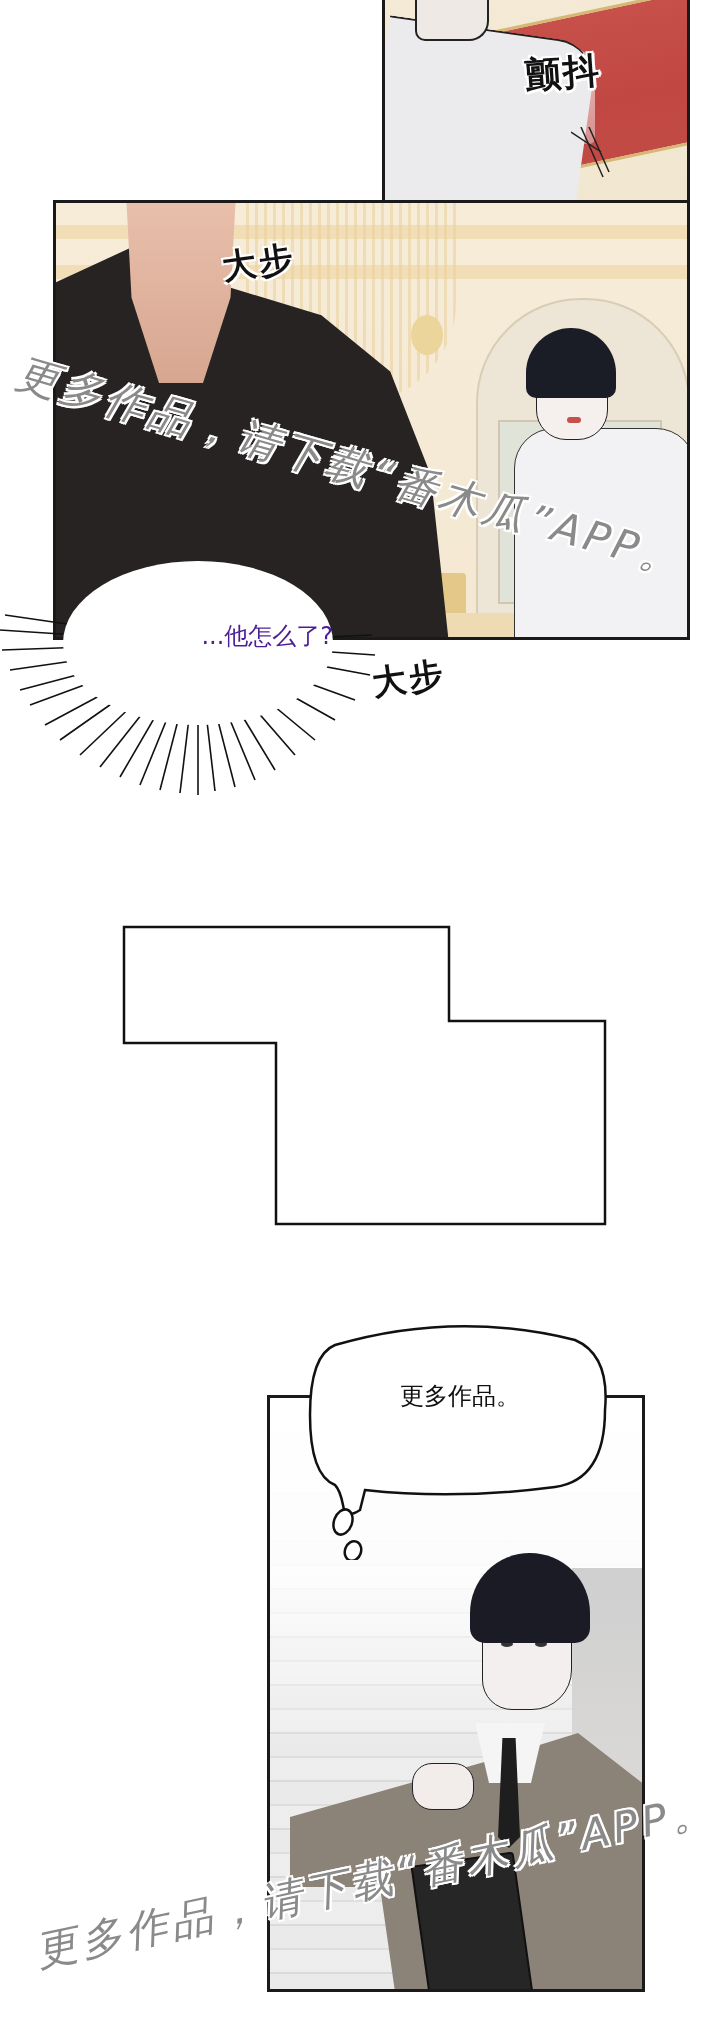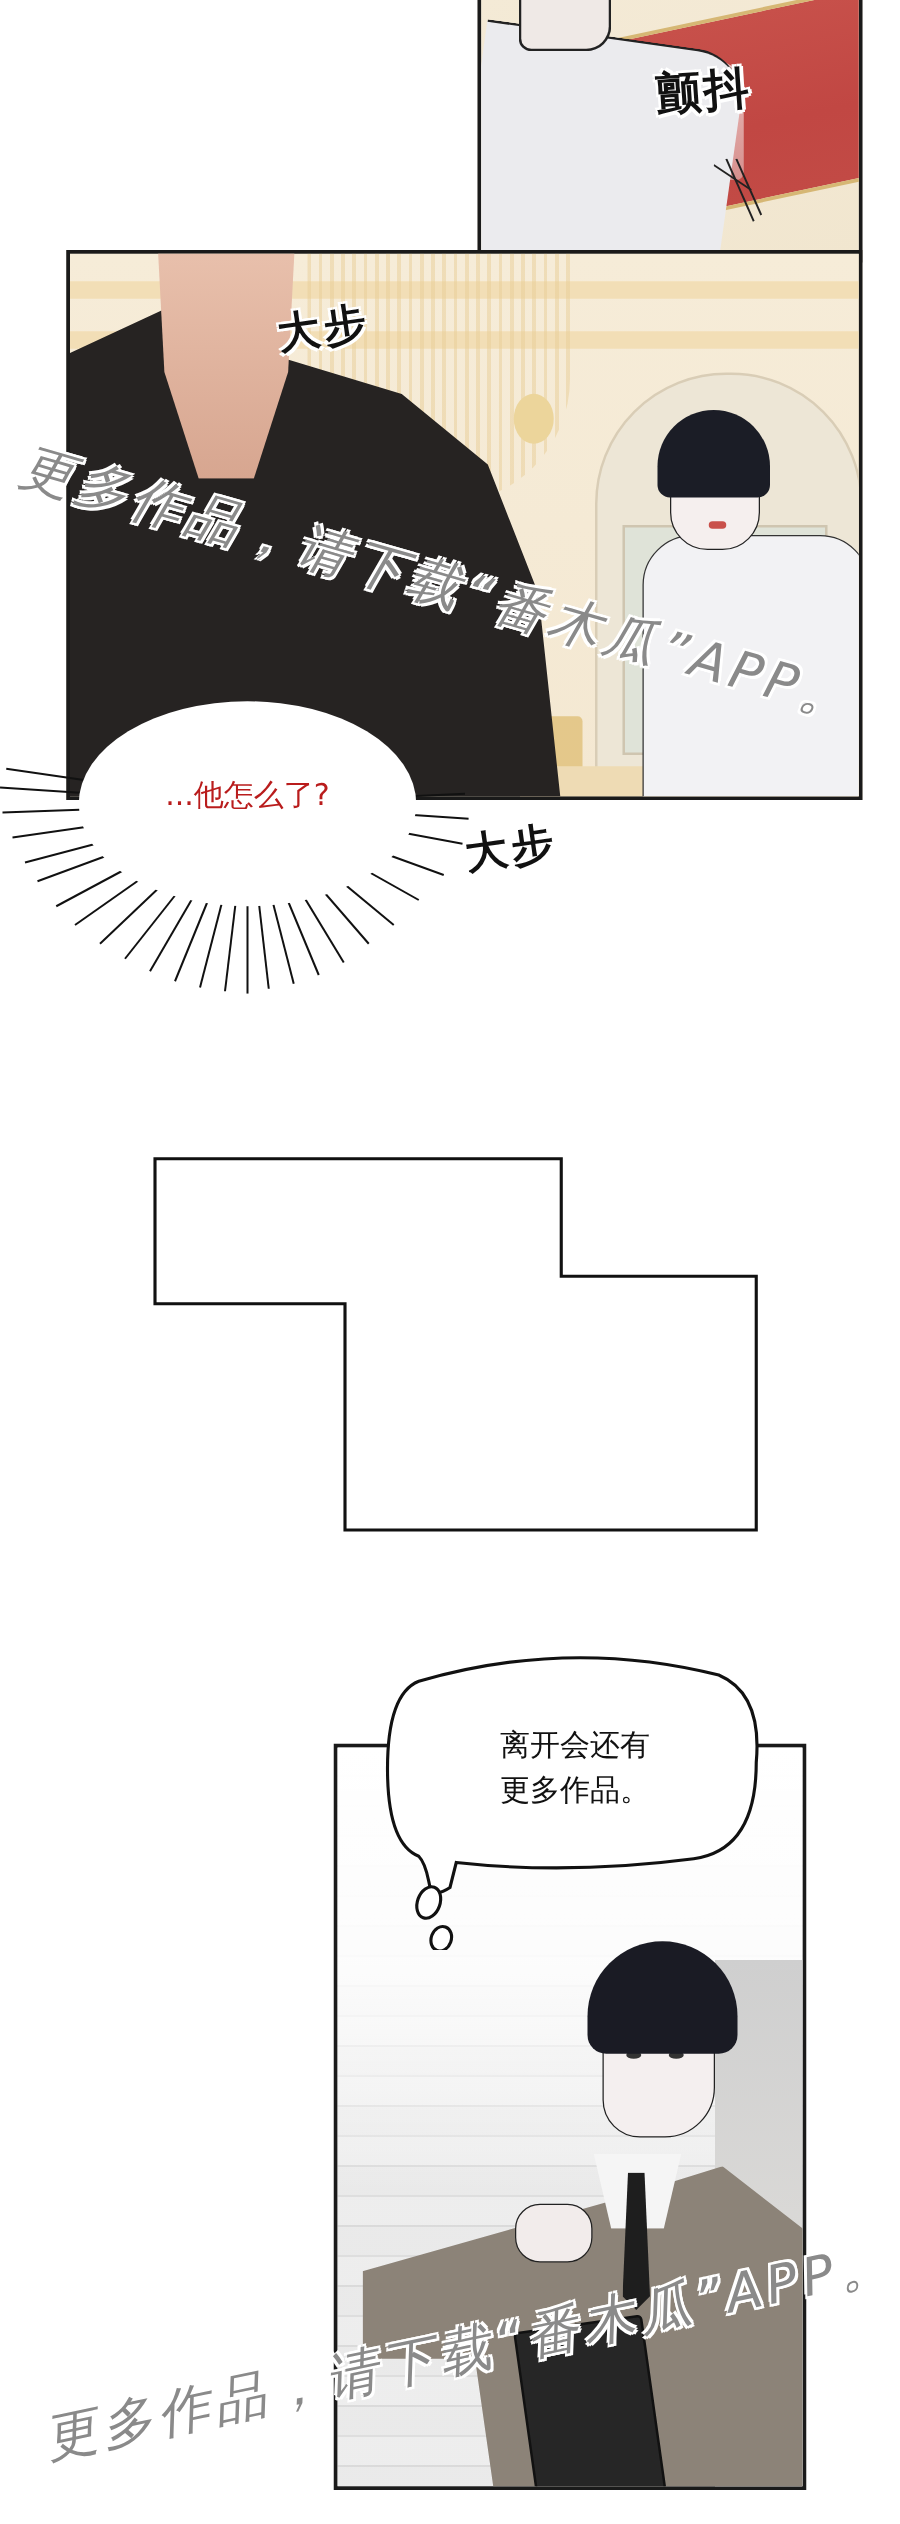--- a/index.html
+++ b/index.html
@@ -47,22 +47,22 @@
   #p2 .young { position:absolute; left:448px; top:125px; width:190px; height:320px; }
   #p2 .hair { position:absolute; left:22px; top:0; width:90px; height:70px; background:#1b1d26; border-radius:45px 45px 10px 10px; }
   #p2 .face { position:absolute; left:32px; top:40px; width:70px; height:70px; background:#f5efee; border:1.5px solid #222; border-radius:10px 10px 30px 30px; }
   #p2 .mouth { position:absolute; left:30px; top:48px; width:14px; height:6px; background:#c9504a; border-radius:3px; }
   #p2 .eye { position:absolute; top:22px; width:10px; height:6px; background:#333; border-radius:50%; }
   #p2 .body { position:absolute; left:10px; top:100px; width:180px; height:230px; background:#f2f2f4;
      border:1.5px solid #333; border-radius:40px 40px 0 0; }
 
   
   #burst { position:absolute; left:0px; top:555px; width:375px; height:240px; }
-  #burst-text { position:absolute; left:63px; top:620px; width:270px; text-align:center;
-     font-size:24px; color:#b91c1c; }
+  #burst-text { position:absolute; left:63px; top:620px; width:270px; text-align:right;
+     font-size:24px; color:#4c1d95; }
 
   .sfx-step { position:absolute; font-size:34px; font-weight:bold; color:#111;
      text-shadow:-2px -2px 0 #fff,2px -2px 0 #fff,-2px 2px 0 #fff,2px 2px 0 #fff; letter-spacing:3px; }
 
   .watermark { position:absolute; font-size:42px; color:#8a8a8a; white-space:nowrap; font-style:italic;
      text-shadow:-2px -2px 0 #fff,2px -2px 0 #fff,-2px 2px 0 #fff,2px 2px 0 #fff,0 2px 0 #fff,2px 0 0 #fff;
      transform-origin:0 0; letter-spacing:4px; }
 
   
   #narr-svg { position:absolute; left:120px; top:925px; width:490px; height:305px; }
@@ -199,17 +199,16 @@
     <div class="book"></div>
   </div>
 </div>
 
 <svg id="thought-svg" viewBox="0 0 310 245">
   <path d="M30 30 Q150 -5 270 25 Q305 40 300 95 Q300 165 250 172 Q150 185 60 175 L55 195 Q40 205 38 190 Q35 175 30 170 Q5 160 5 100 Q5 40 30 30 Z" fill="#ffffff" stroke="#111" stroke-width="2.5"></path>
   <ellipse cx="38" cy="207" rx="9" ry="13" fill="#fff" stroke="#111" stroke-width="2.5" transform="rotate(20 38 207)"></ellipse>
   <ellipse cx="48" cy="236" rx="8" ry="10" fill="#fff" stroke="#111" stroke-width="2.5" transform="rotate(20 48 236)"></ellipse>
 </svg>
 <div id="thought-text">
-  <div>离开会还有</div>
   <div>更多作品。</div>
 </div>
 
 <div class="watermark" style="left:30px; top:1925px; transform:rotate(-12deg);">更多作品，请下载“番木瓜”APP。</div>
 
 </body></html>

